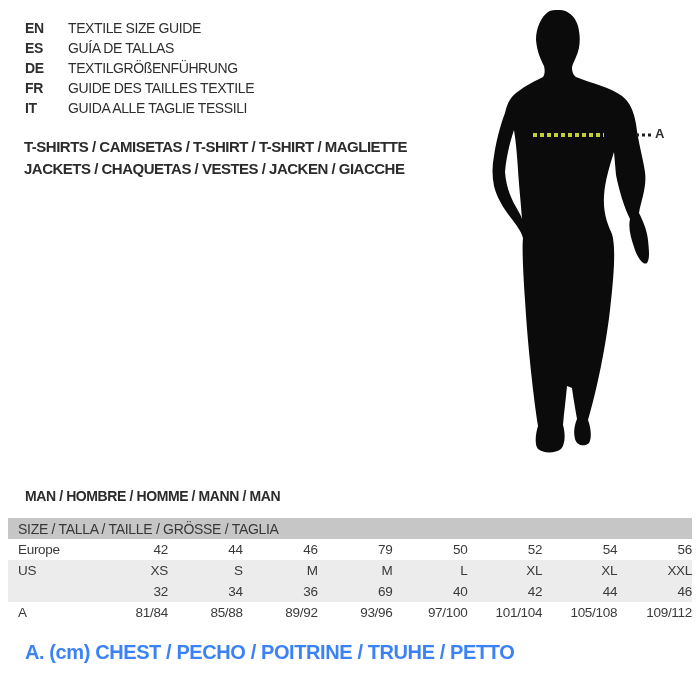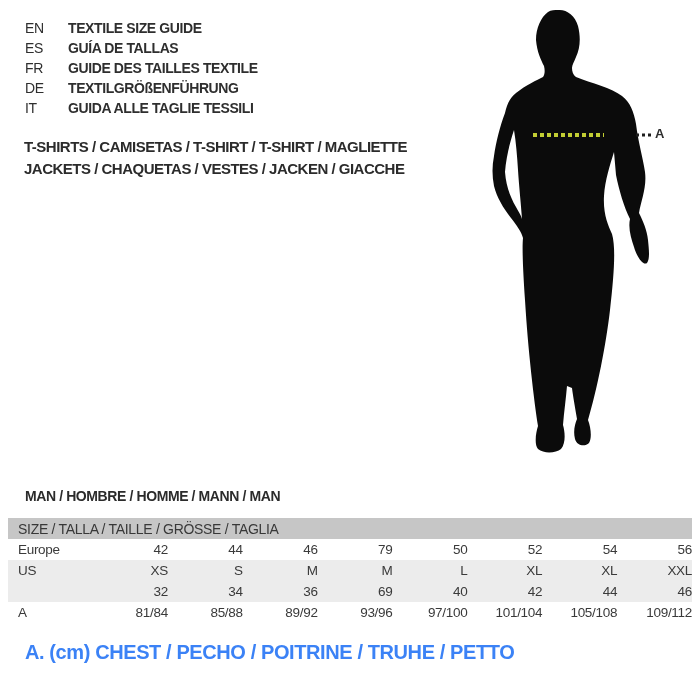--- a/index.html
+++ b/index.html
@@ -16,24 +16,24 @@
     width:700px;height:700px;
     background:#ffffff;
     font-family:"Liberation Sans", sans-serif;
     color:var(--text);
     overflow:hidden;
   }
   
   .lang-list{position:absolute;left:25px;top:18px;}
   .lang-row{display:flex;height:20px;align-items:center;}
   .lang-code{
-    width:43px;font-size:14px;font-weight:normal;letter-spacing:-0.3px;color:#2e2e2e;
+    width:43px;font-size:14px;font-weight:bold;letter-spacing:-0.3px;color:#2e2e2e;
   }
   .lang-label{
-    font-size:14px;font-weight:bold;letter-spacing:-0.4px;color:#2e2e2e;white-space:nowrap;
+    font-size:14px;font-weight:normal;letter-spacing:-0.4px;color:#2e2e2e;white-space:nowrap;
   }
   
   .categories{position:absolute;left:24px;top:136px;}
   .category-line{
     font-size:15px;font-weight:bold;letter-spacing:-0.5px;line-height:22px;
     color:#2b2b2b;white-space:nowrap;
   }
   
   .figure-svg{position:absolute;left:420px;top:0;width:280px;height:500px;}
   .chest-label{
@@ -74,26 +74,26 @@
   <div class="lang-list">
     <div class="lang-row">
       <span class="lang-code">EN</span>
       <span class="lang-label">TEXTILE SIZE GUIDE</span>
     </div>
     <div class="lang-row">
       <span class="lang-code">ES</span>
       <span class="lang-label">GUÍA DE TALLAS</span>
     </div>
     <div class="lang-row">
+      <span class="lang-code">DE</span>
+      <span class="lang-label">TEXTILGRÖßENFÜHRUNG</span>
+    </div>
+    <div class="lang-row">
       <span class="lang-code">FR</span>
       <span class="lang-label">GUIDE DES TAILLES TEXTILE</span>
-    </div>
-    <div class="lang-row">
-      <span class="lang-code">DE</span>
-      <span class="lang-label">TEXTILGRÖßENFÜHRUNG</span>
     </div>
     <div class="lang-row">
       <span class="lang-code">IT</span>
       <span class="lang-label">GUIDA ALLE TAGLIE TESSILI</span>
     </div>
   </div>
 
   <div class="categories">
     <div class="category-line">T-SHIRTS / CAMISETAS / T-SHIRT / T-SHIRT / MAGLIETTE</div>
     <div class="category-line">JACKETS / CHAQUETAS / VESTES / JACKEN / GIACCHE</div>

